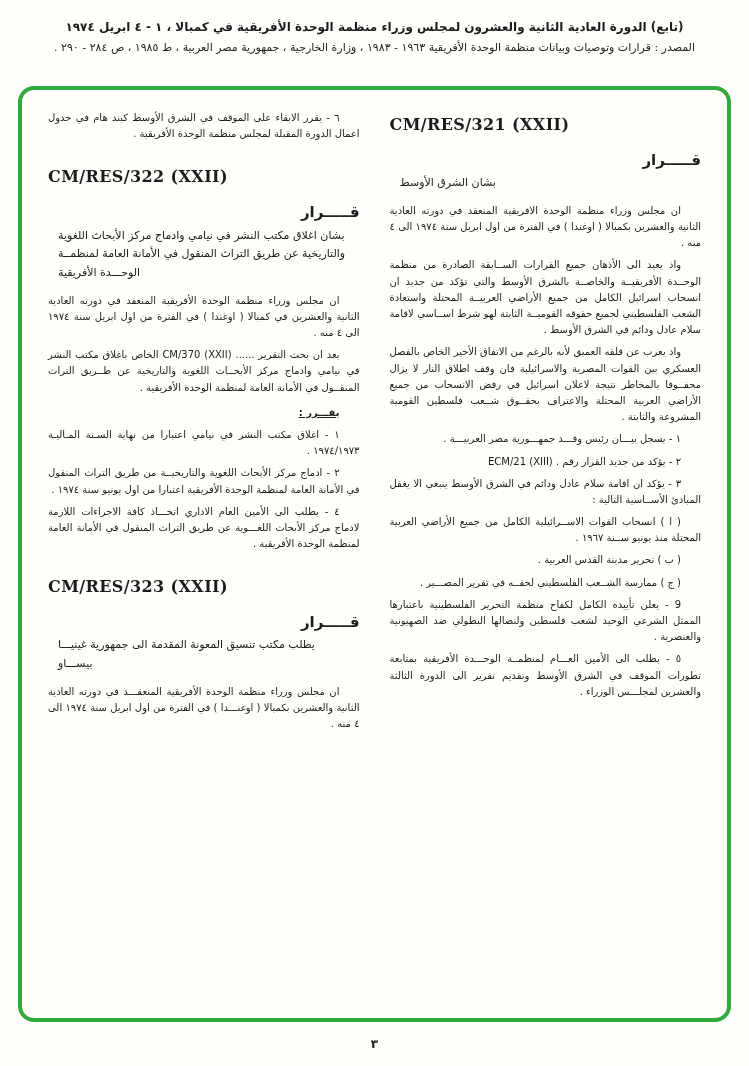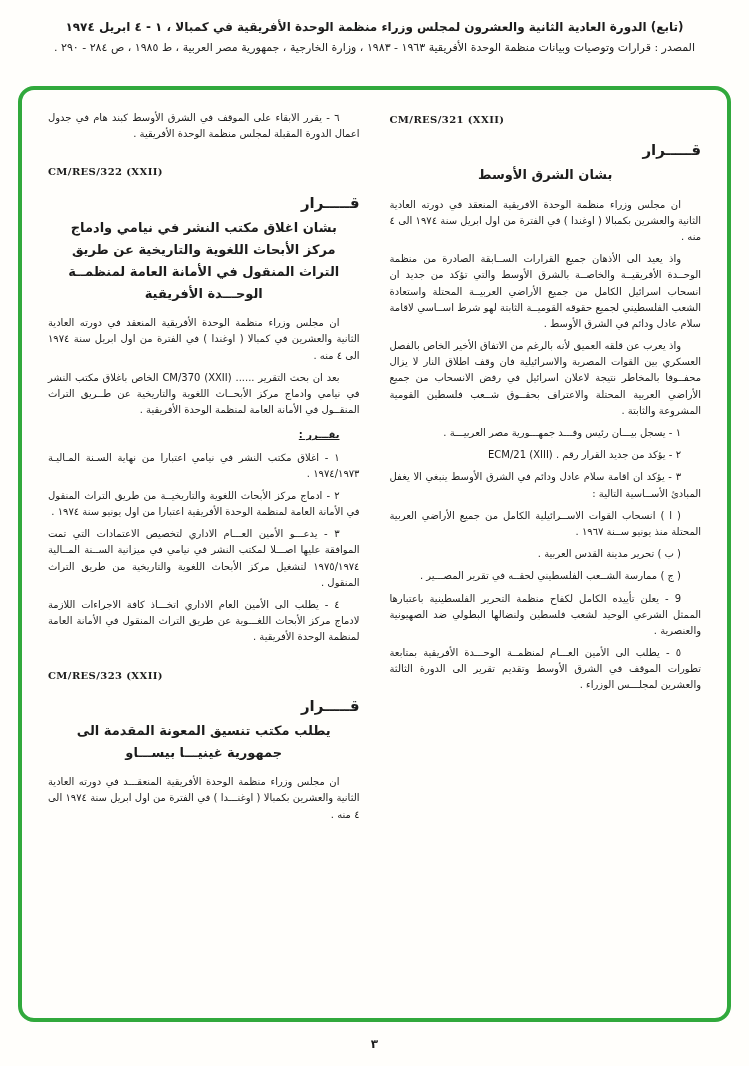--- a/index.html
+++ b/index.html
@@ -59,33 +59,33 @@
     direction: rtl;
     text-align: justify;
     font-size: 10px;
     line-height: 1.62;
   }
   .res-code {
     direction: ltr;
     text-align: left;
     font-family: "DejaVu Serif", serif;
     font-weight: bold;
-    font-size: 10px;
+    font-size: 16px;
     letter-spacing: 0.4px;
     margin: 8px 0 2px 0;
   }
   .res-title {
     font-weight: bold;
     font-size: 15px;
     margin: 10px 0 2px 0;
   }
   .res-subtitle {
-    text-align: center;
-    font-weight: bold;
-    font-size: 13px;
+    text-align: left;
+    font-weight: normal;
+    font-size: 11px;
     line-height: 1.7;
     margin: 2px 0 10px 0;
     padding: 0 10px;
   }
   .para {
     margin: 6px 0;
     text-indent: 20px;
   }
   .decree-label {
     font-weight: bold;
@@ -141,21 +141,20 @@
         <p class="para">٦ - يقرر الابقاء على الموقف في الشرق الأوسط كبند هام في جدول اعمال الدورة المقبلة لمجلس منظمة الوحدة الأفريقية .</p>
 
         <div class="res-code mt-lg">CM/RES/322  (XXII)</div>
         <div class="res-title">قـــــرار</div>
         <div class="res-subtitle">بشان اغلاق مكتب النشر في نيامي وادماج مركز الأبحاث اللغوية والتاريخية عن طريق التراث المنقول في الأمانة العامة لمنظمــة الوحـــدة الأفريقية</div>
         <p class="para">ان مجلس وزراء منظمة الوحدة الأفريقية المنعقد في دورته العادية الثانية والعشرين في كمبالا ( اوغندا ) في الفترة من اول ابريل سنة ١٩٧٤ الى ٤ منه .</p>
         <p class="para">بعد ان بحث التقرير ...... ‎CM/370  (XXII)‎ الخاص باغلاق مكتب النشر في نيامي وادماج مركز الأبحــاث اللغوية والتاريخية عن طــريق التراث المنقــول في الأمانة العامة لمنظمة الوحدة الأفريقية .</p>
         <p class="decree-label">يقـــرر :</p>
         <p class="para">١ - اغلاق مكتب النشر في نيامي اعتبارا من نهاية السـنة المـاليـة ١٩٧٤/١٩٧٣ .</p>
         <p class="para">٢ - ادماج مركز الأبحاث اللغوية والتاريخيــة من طريق التراث المنقول في الأمانة العامة لمنظمة الوحدة الأفريقية اعتبارا من اول يونيو سنة ١٩٧٤ .</p>
-        <p class="para">٣ - يدعـــو الأمين العـــام الاداري لتخصيص الاعتمادات التي تمت الموافقة عليها اصـــلا لمكتب النشر في نيامي في ميزانية الســنة المــالية ١٩٧٥/١٩٧٤ لتشغيل مركز الأبحاث اللغوية والتاريخية من طريق التراث المنقول .</p>
         <p class="para">٤ - يطلب الى الأمين العام الاداري اتخـــاذ كافة الاجراءات اللازمة لادماج مركز الأبحاث اللغـــوية عن طريق التراث المنقول في الأمانة العامة لمنظمة الوحدة الأفريقية .</p>
 
         <div class="res-code mt-lg">CM/RES/323  (XXII)</div>
         <div class="res-title">قـــــرار</div>
         <div class="res-subtitle">يطلب مكتب تنسيق المعونة المقدمة الى جمهورية غينيـــا بيســـاو</div>
         <p class="para">ان مجلس وزراء منظمة الوحدة الأفريقية المنعقـــد في دورته العادية الثانية والعشرين بكمبالا ( اوغنـــدا ) في الفترة من اول ابريل سنة ١٩٧٤ الى ٤ منه .</p>
       </section>
 
     </div>
   </div>

